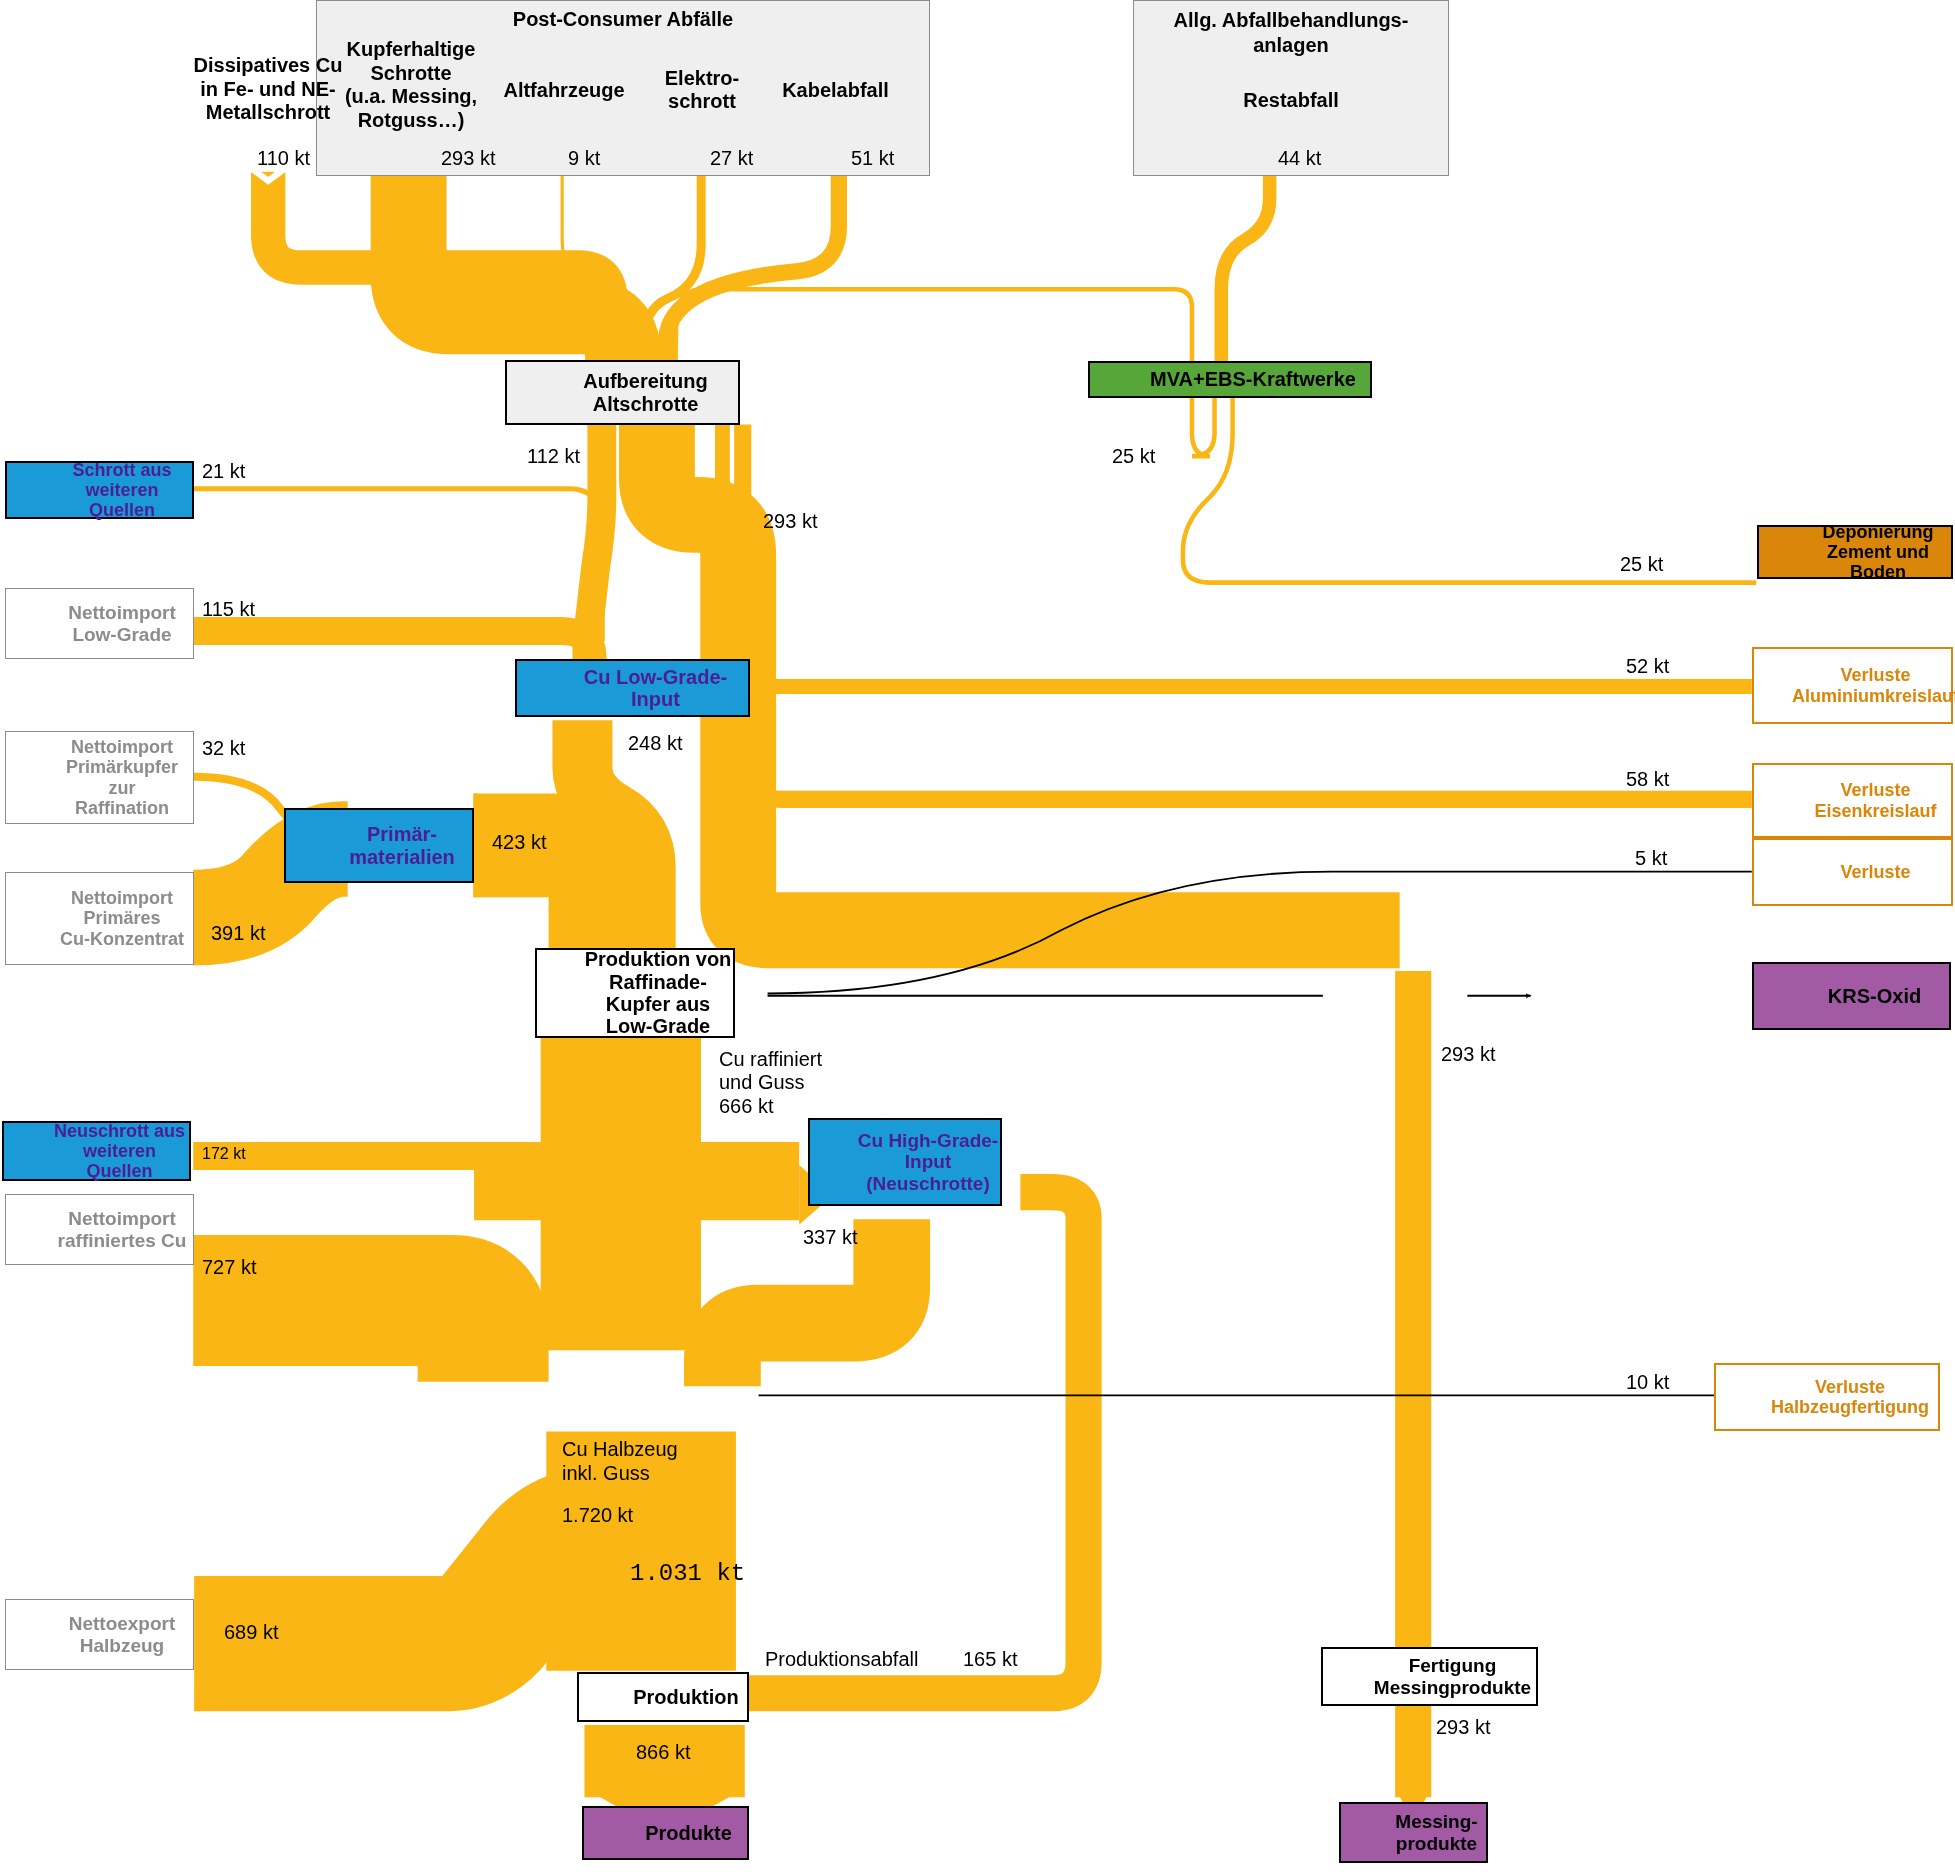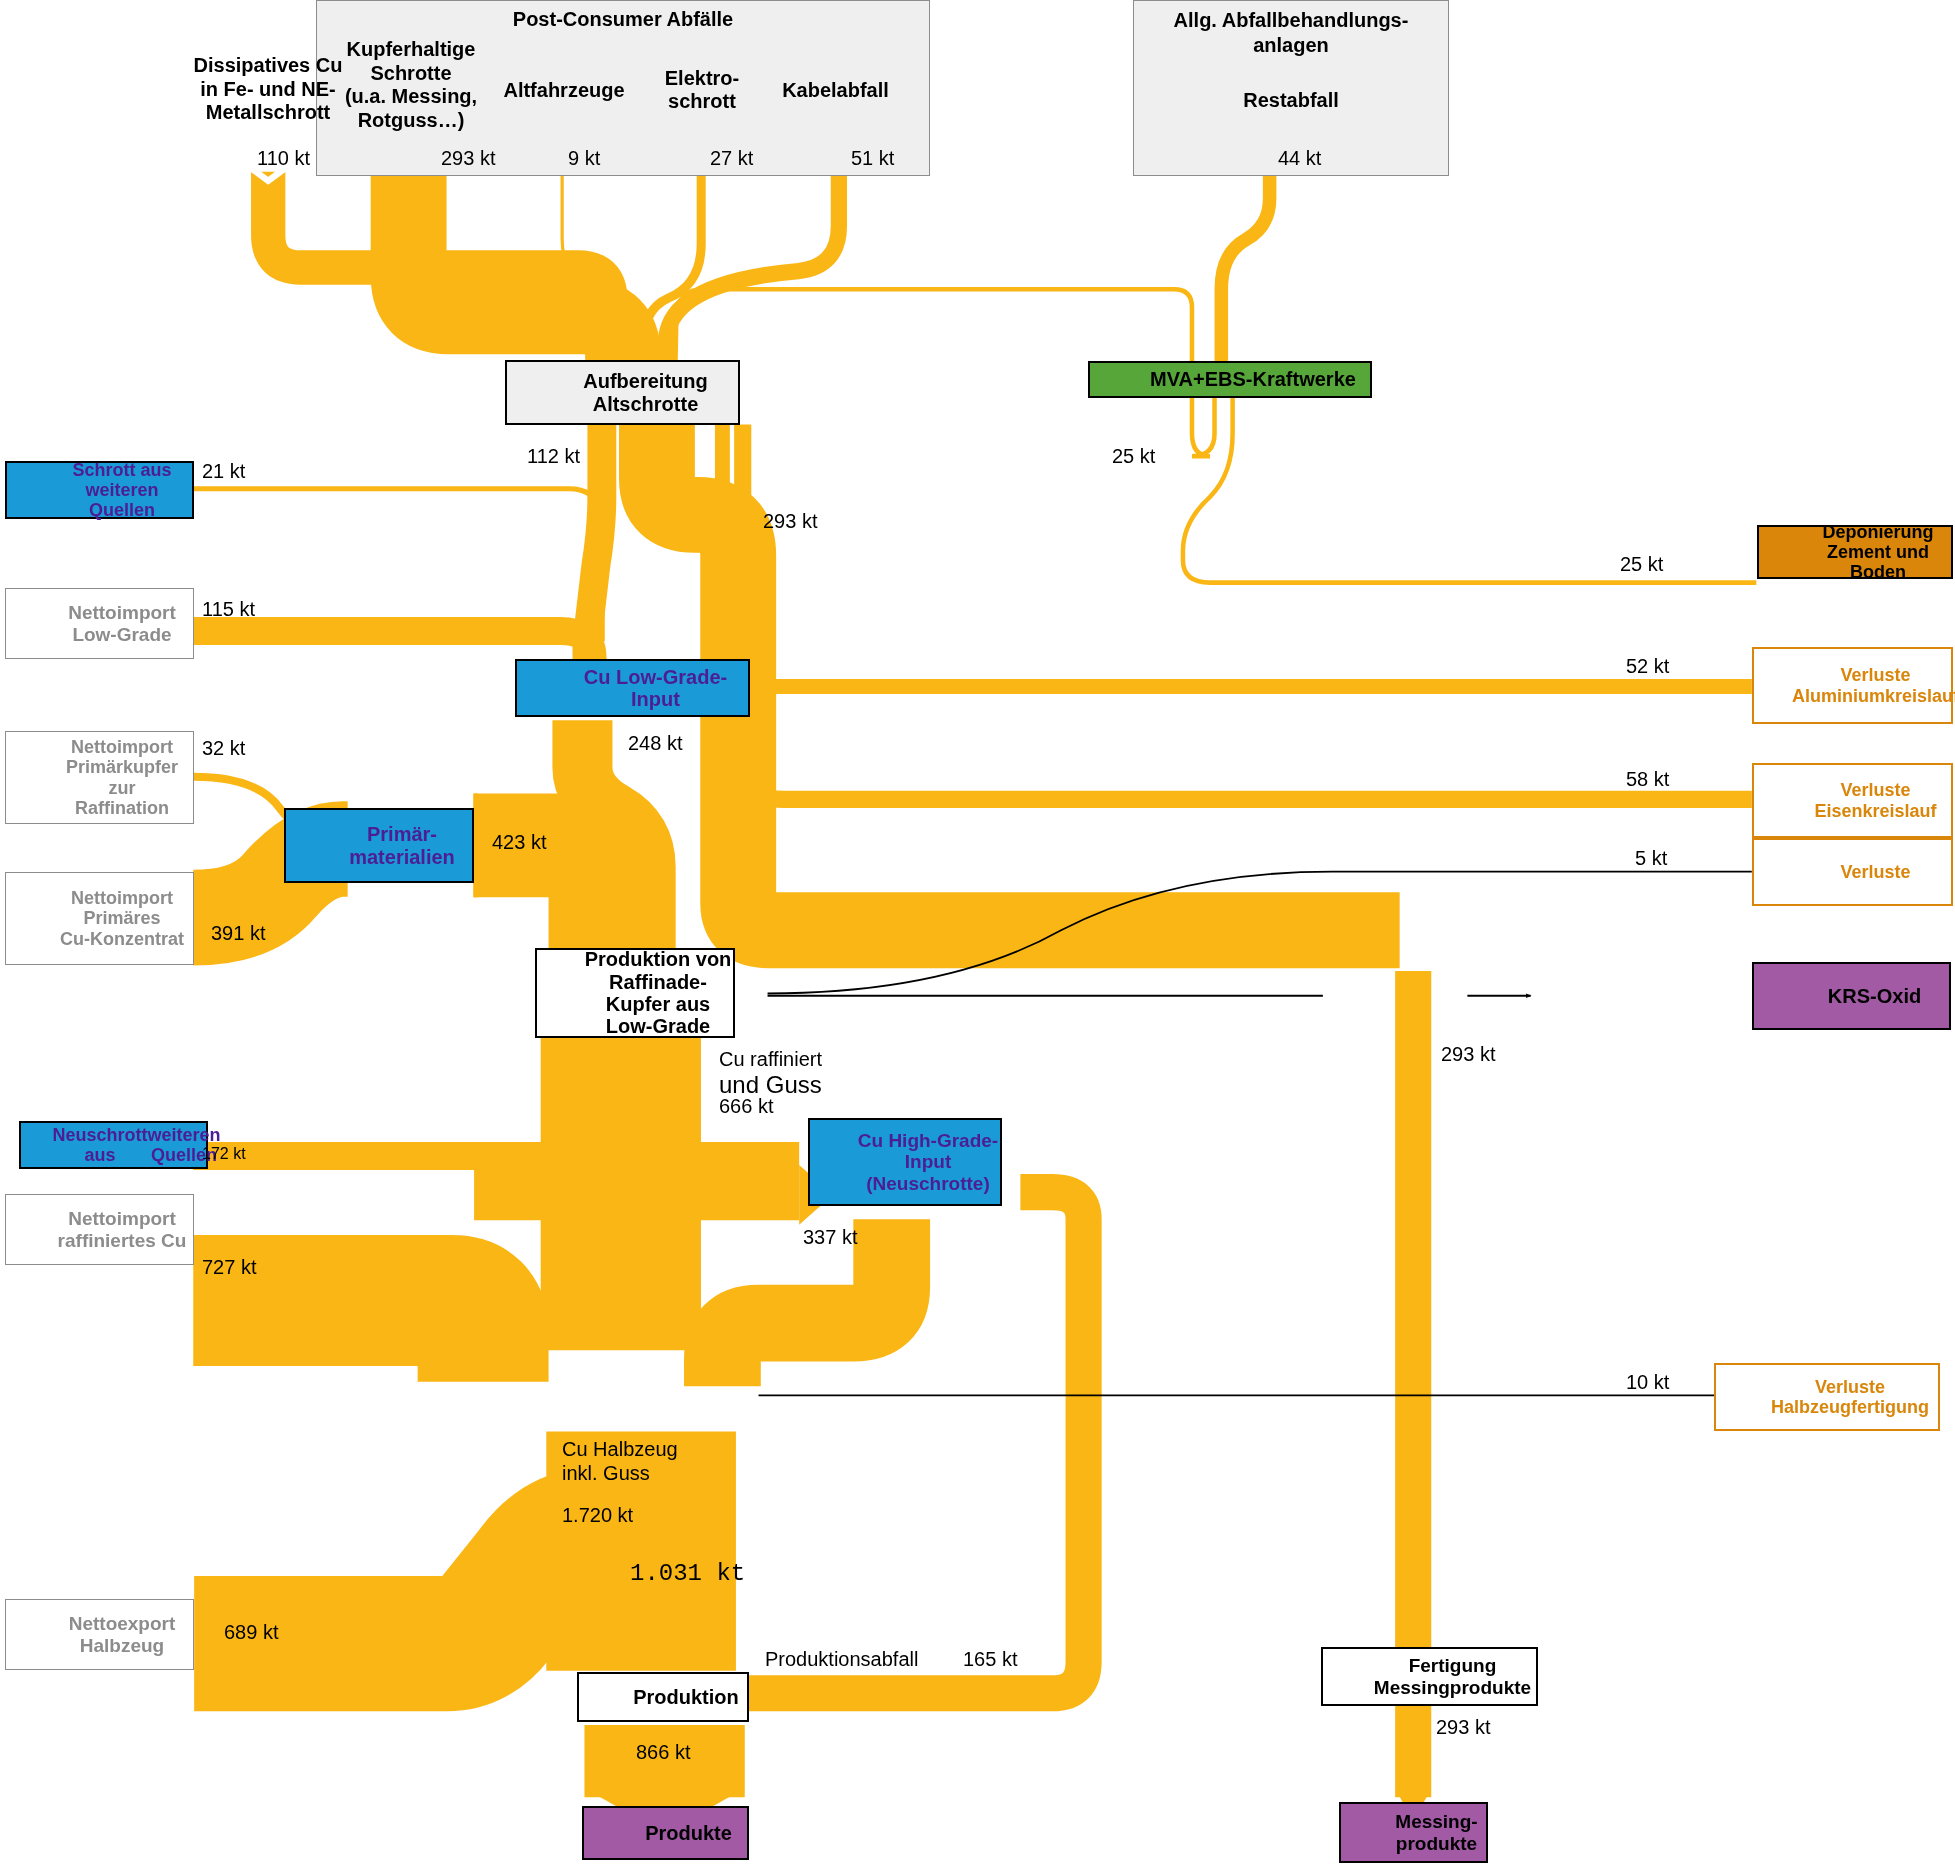--- a/index.html
+++ b/index.html
@@ -201,30 +201,30 @@
     <span>materialien</span>
   </div>
   <div class="lbl" style="left:492px;top:831px;font-size:20px;">423 kt</div>
 
   <div class="node n-proc" style="left:535px;top:948px;width:200px;height:90px;font-size:20px;flex-direction:column;">
     <span>Produktion von</span>
     <span>Raffinade-Kupfer aus</span>
     <span>Low-Grade</span>
   </div>
   <div class="lbl" style="left:719px;top:1048px;font-size:20px;">Cu raffiniert</div>
-  <div class="lbl" style="left:719px;top:1071px;font-size:24px;text-align:center;">und Guss</div>
+  <div class="lbl" style="left:719px;top:1071px;font-size:20px;text-align:center;">und Guss</div>
   <div class="lbl" style="left:719px;top:1095px;font-size:20px;">666 kt</div>
 
   <div class="lbl" style="left:1441px;top:1043px;font-size:20px;">293 kt</div>
 
   <div class="node n-purple" style="left:1752px;top:962px;width:199px;height:68px;font-size:20px;">
     <span>KRS-Oxid</span>
   </div>
 
-  <div class="node n-blue" style="left:19px;top:1121px;width:189px;height:48px;font-size:18px;flex-direction:row;">
+  <div class="node n-blue" style="left:2px;top:1121px;width:189px;height:60px;font-size:18px;flex-direction:column;">
     <span>Neuschrott aus</span>
     <span>weiteren Quellen</span>
   </div>
   <div class="lbl" style="left:202px;top:1145px;font-size:16px;">172 kt</div>
 
   <div class="node n-import" style="left:4.5px;top:1194px;width:189px;height:71px;font-size:19px;flex-direction:column;">
     <span>Nettoimport</span>
     <span>raffiniertes Cu</span>
   </div>
   <div class="lbl" style="left:202px;top:1256px;font-size:20px;">727 kt</div>

